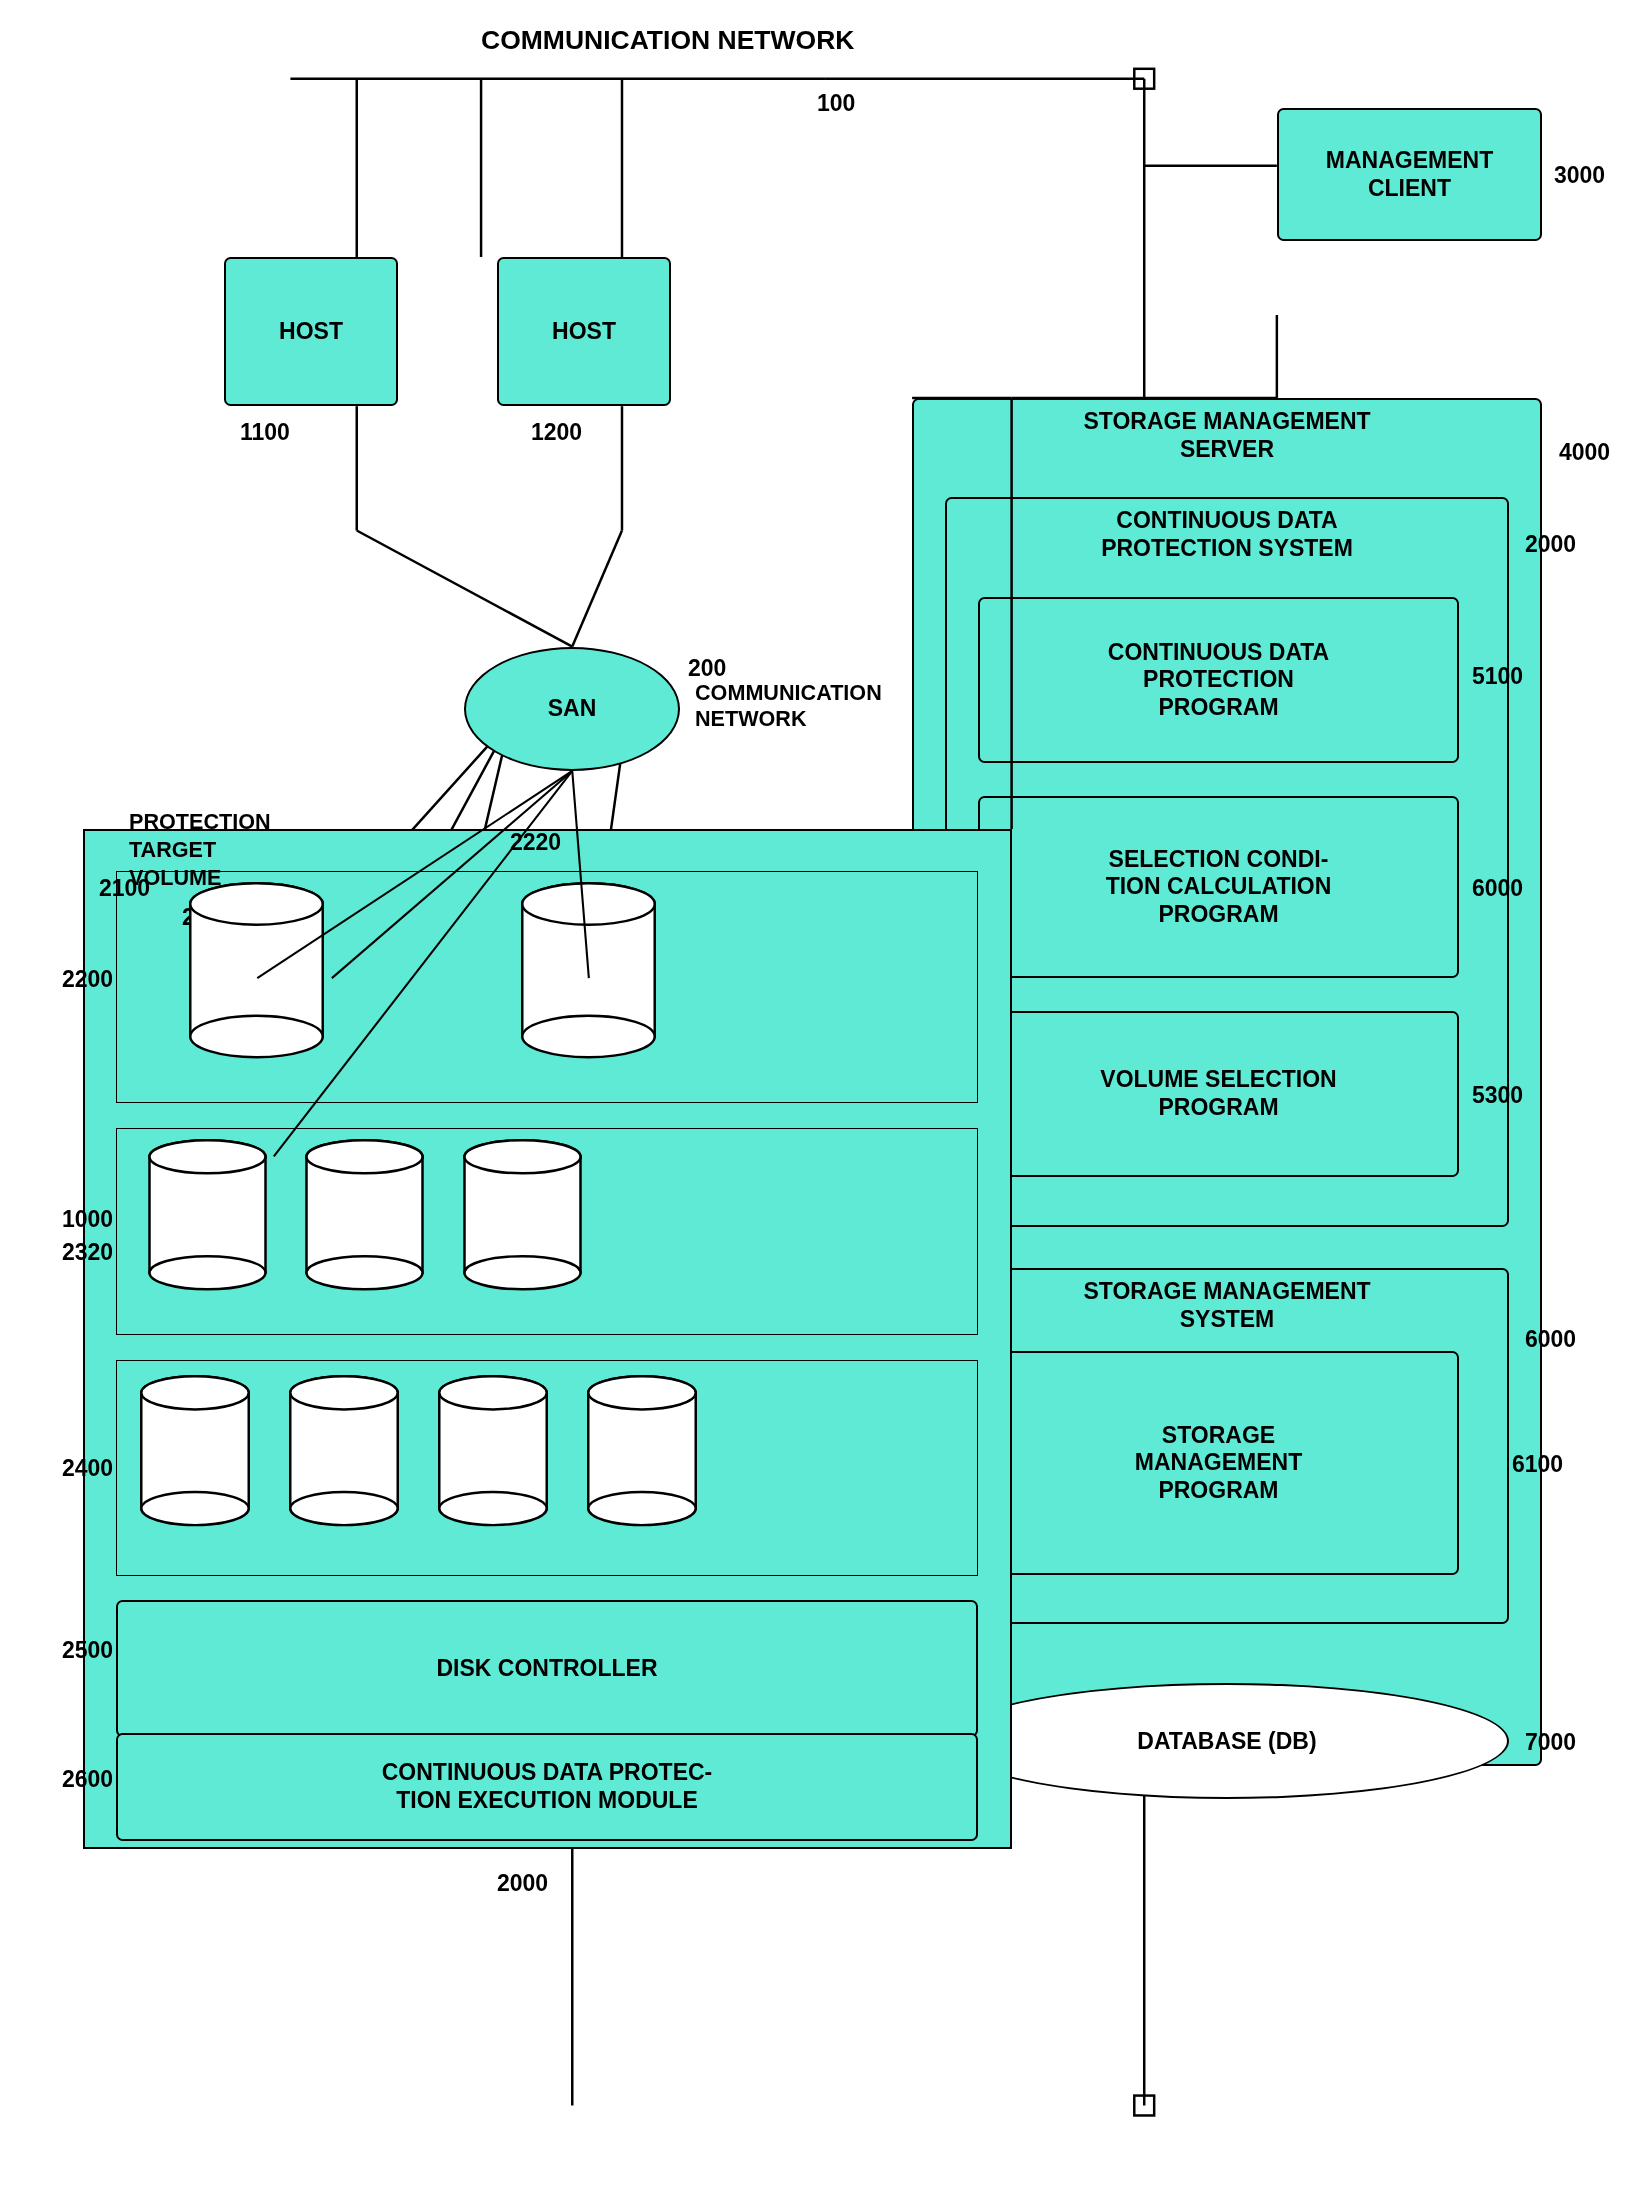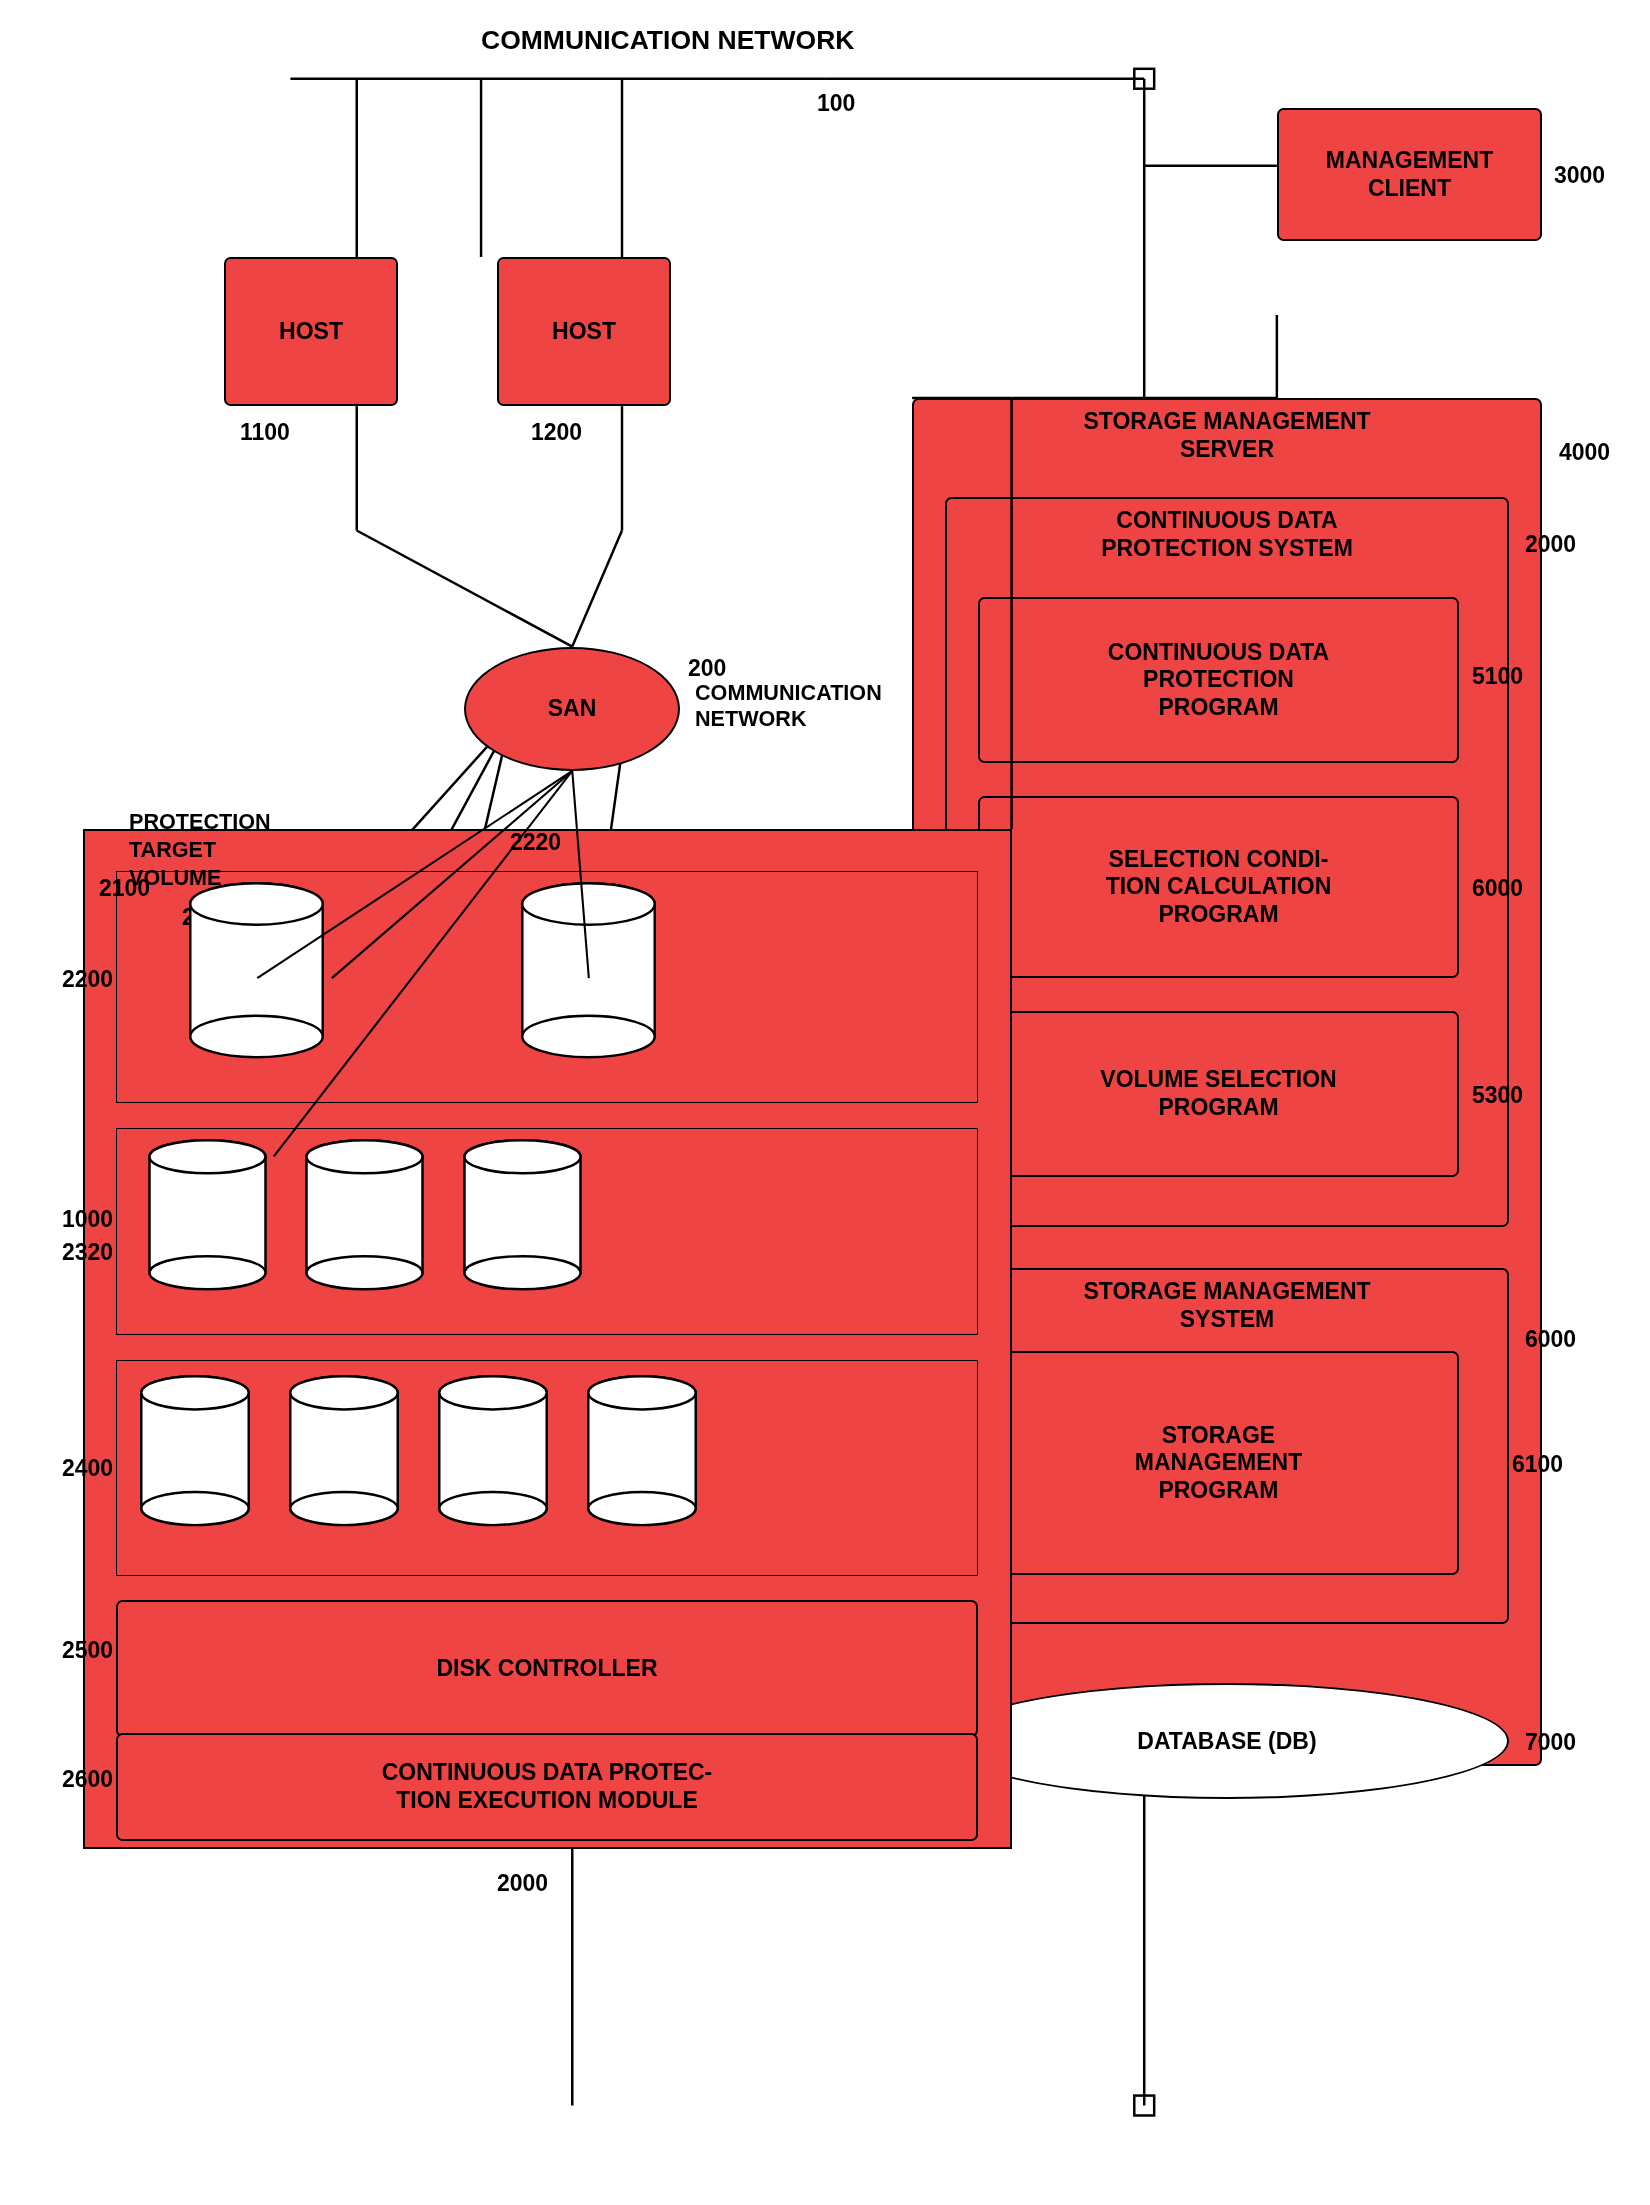--- a/index.html
+++ b/index.html
@@ -12,21 +12,21 @@
       overflow: hidden;
     }
     .diagram {
       position: absolute;
       top: 0; left: 0;
       width: 100%; height: 100%;
     }
     .box {
       position: absolute;
       border: 2.5px solid #000;
-      background: #ef4444;
+      background: #5eead4;
       display: flex;
       align-items: center;
       justify-content: center;
       text-align: center;
       font-size: 23px;
       font-weight: bold;
       line-height: 1.2;
     }
     .box-rounded {
       border-radius: 6.6px;

